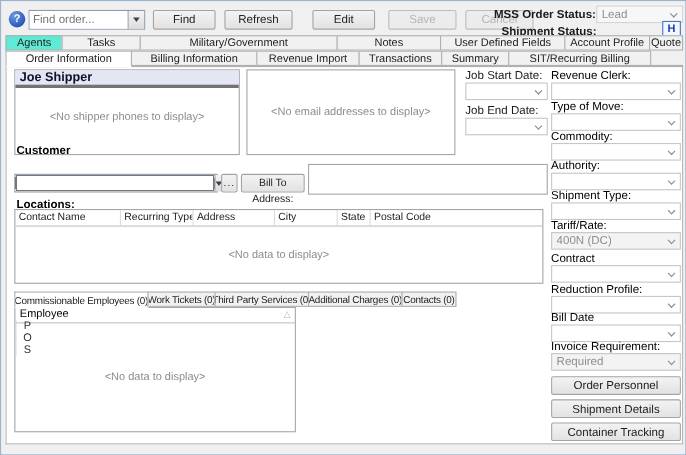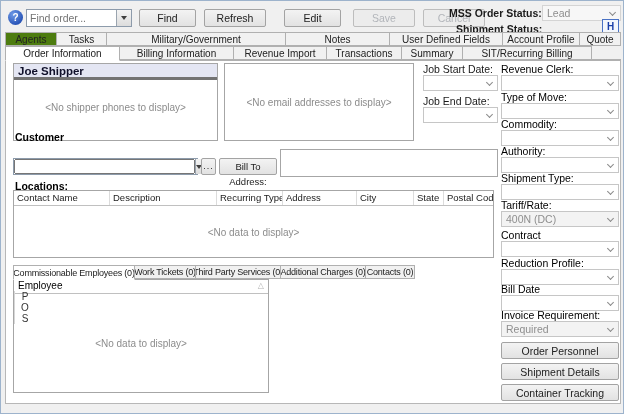--- a/index.html
+++ b/index.html
@@ -35,21 +35,21 @@
   .h-btn { position:absolute; left:601px; top:18px; width:17px; height:15px; background:#f2f6fd; border:1px solid #4a72c4;
     color:#1a3fa8; font-weight:bold; font-size:10px; text-align:center; line-height:13px; }
 
   
   .tabrow { position:absolute; display:flex; height:14px; }
   .tabrow1 { left:4px; top:31px; width:616px; }
   .tabrow2 { left:4px; top:45px; width:616px;justify-content:space-between; }
   .tab { border:1px solid #b0b0b0; margin-left:-1px; background:#f1f1f1; font-size:10px; color:#222;
     display:flex; align-items:center; justify-content:center; overflow:hidden; white-space:nowrap; }
   .tab:first-child { margin-left:0; }
-  .tab.hl { background:#4d7c0f; }
+  .tab.hl { background:#5eead4; }
   .tab.active { background:#fff; border-bottom-color:#fff; height:15px; z-index:2; }
   .tabspacer { flex:1; border-bottom:1px solid #b0b0b0; }
 
   
   .page { position:absolute; left:4px; top:59px; width:616px; height:344px; background:#fff; border:1px solid #b7b7b7; border-top-color:#b0b0b0; }
 
   .panel { position:absolute; background:#fff; border:1px solid #a6a6a6; }
   .shipper-panel { left:12px; top:62px; width:205px; height:78px; }
   .shipper-header { height:16px; background:#e4e6f3; border-bottom:3px solid #737373; font-size:11.5px; font-weight:bold; color:#10102a; padding:1px 0 0 4px; }
   .empty-msg { position:absolute; left:0; right:0; top:50%; transform:translateY(-50%); text-align:center; font-size:10px; color:#8c8c8c; }
@@ -115,23 +115,23 @@
   <div class="dd mss-dd">
     <span class="dd-val dim">Lead</span>
     <span class="chev"></span>
   </div>
 
   <span class="lbl ship-label">Shipment Status:</span>
   <button class="h-btn">H</button>
 
   <div class="tabrow tabrow1">
     <div class="tab hl" style="width:52px">Agents</div>
-    <div class="tab" style="width:51px">Tasks</div>
+    <div class="tab" style="width:72px">Tasks</div>
     <div class="tab" style="width:180px">Military/Government</div>
-    <div class="tab" style="width:105px">Notes</div>
+    <div class="tab" style="width:95px">Notes</div>
     <div class="tab" style="width:114px">User Defined Fields</div>
     <div class="tab" style="width:78px">Account Profile</div>
     <div class="tab" style="flex:1">Quote</div>
   </div>
 
   <div class="tabrow tabrow2">
     <div class="tab active" style="width:115px">Order Information</div>
     <div class="tab" style="width:115px">Billing Information</div>
     <div class="tab" style="width:94px">Revenue Import</div>
     <div class="tab" style="width:76px">Transactions</div>
@@ -170,21 +170,20 @@
       </div>
   </div>
   <button class="btn dots-btn">...</button>
   <button class="btn billto-btn">Bill To Address:</button>
   <div class="billto-box"></div>
 
   <span class="loc-label">Locations:</span>
   <div class="loc-grid">
     <div class="grid-header">
       <div class="gh-cell" style="width:95px">Contact Name</div>
-      <div class="gh-cell" style="width:107px">Description</div>
       <div class="gh-cell" style="width:66px">Recurring Type</div>
       <div class="gh-cell" style="width:74px">Address</div>
       <div class="gh-cell" style="width:57px">City</div>
       <div class="gh-cell" style="width:30px">State</div>
       <div class="gh-cell" style="flex:1">Postal Code</div>
     </div>
     <div class="grid-body">
       <div class="empty-msg">&lt;No data to display&gt;</div>
     </div>
   </div>

